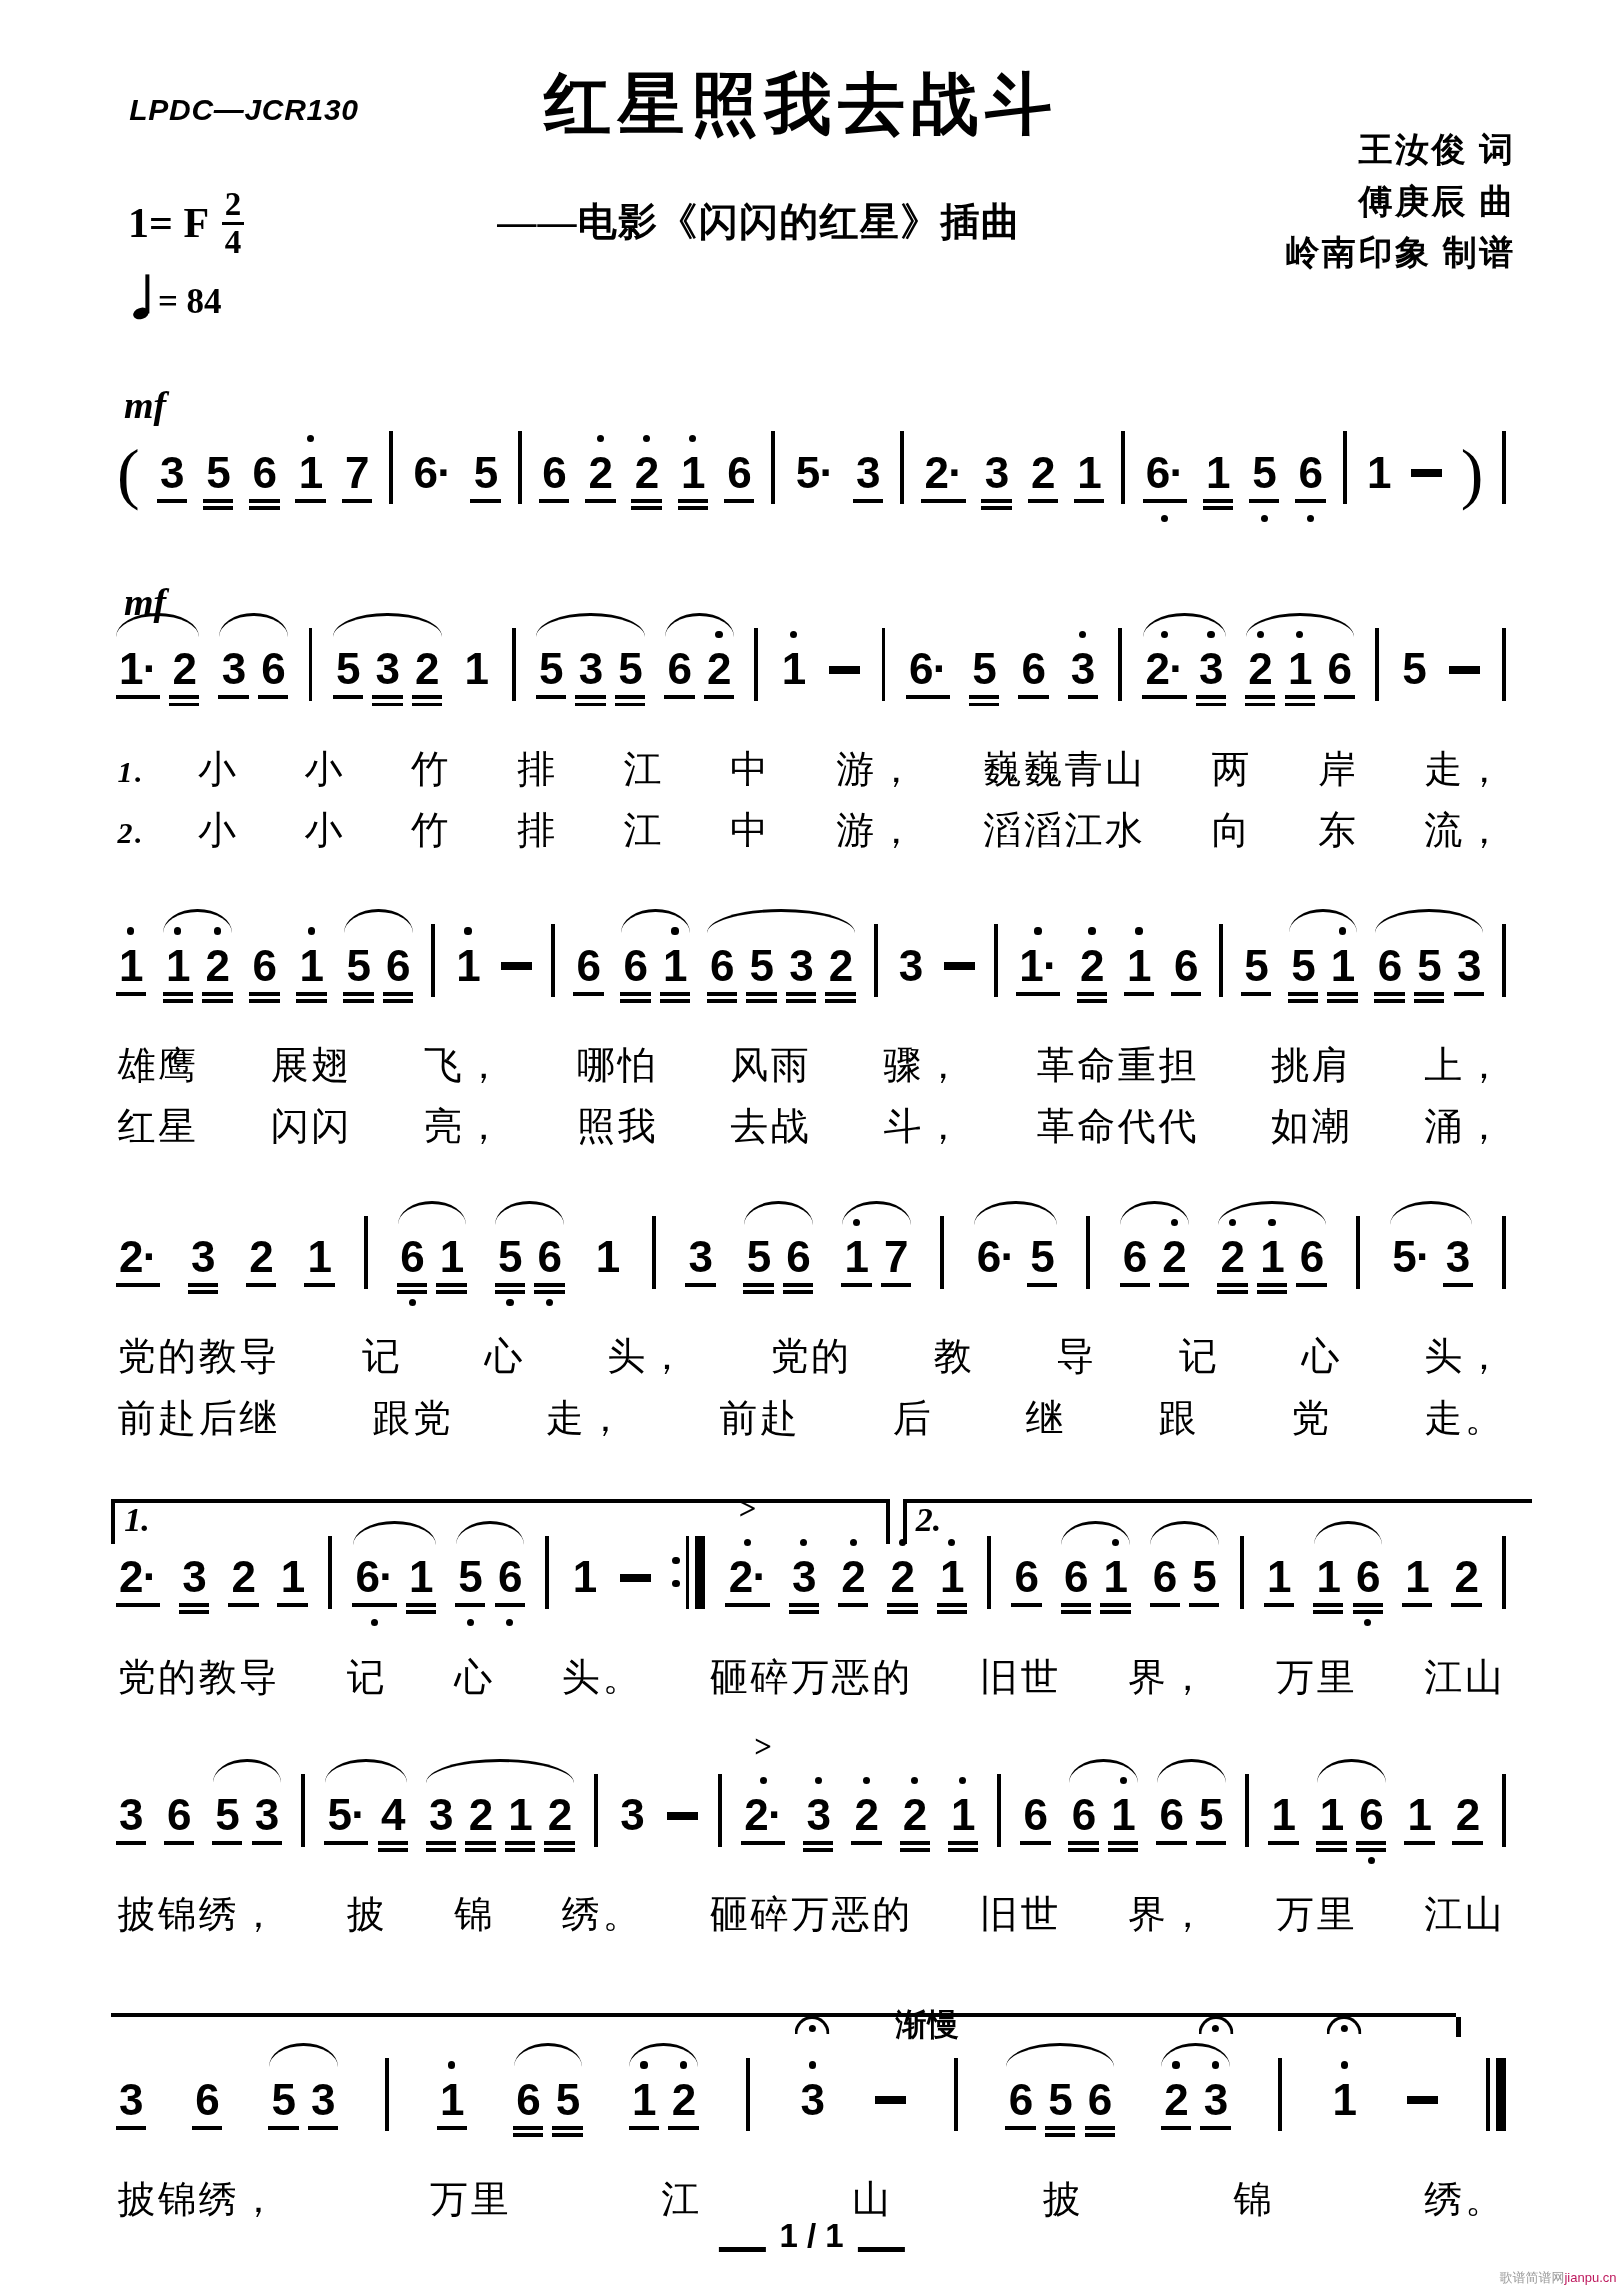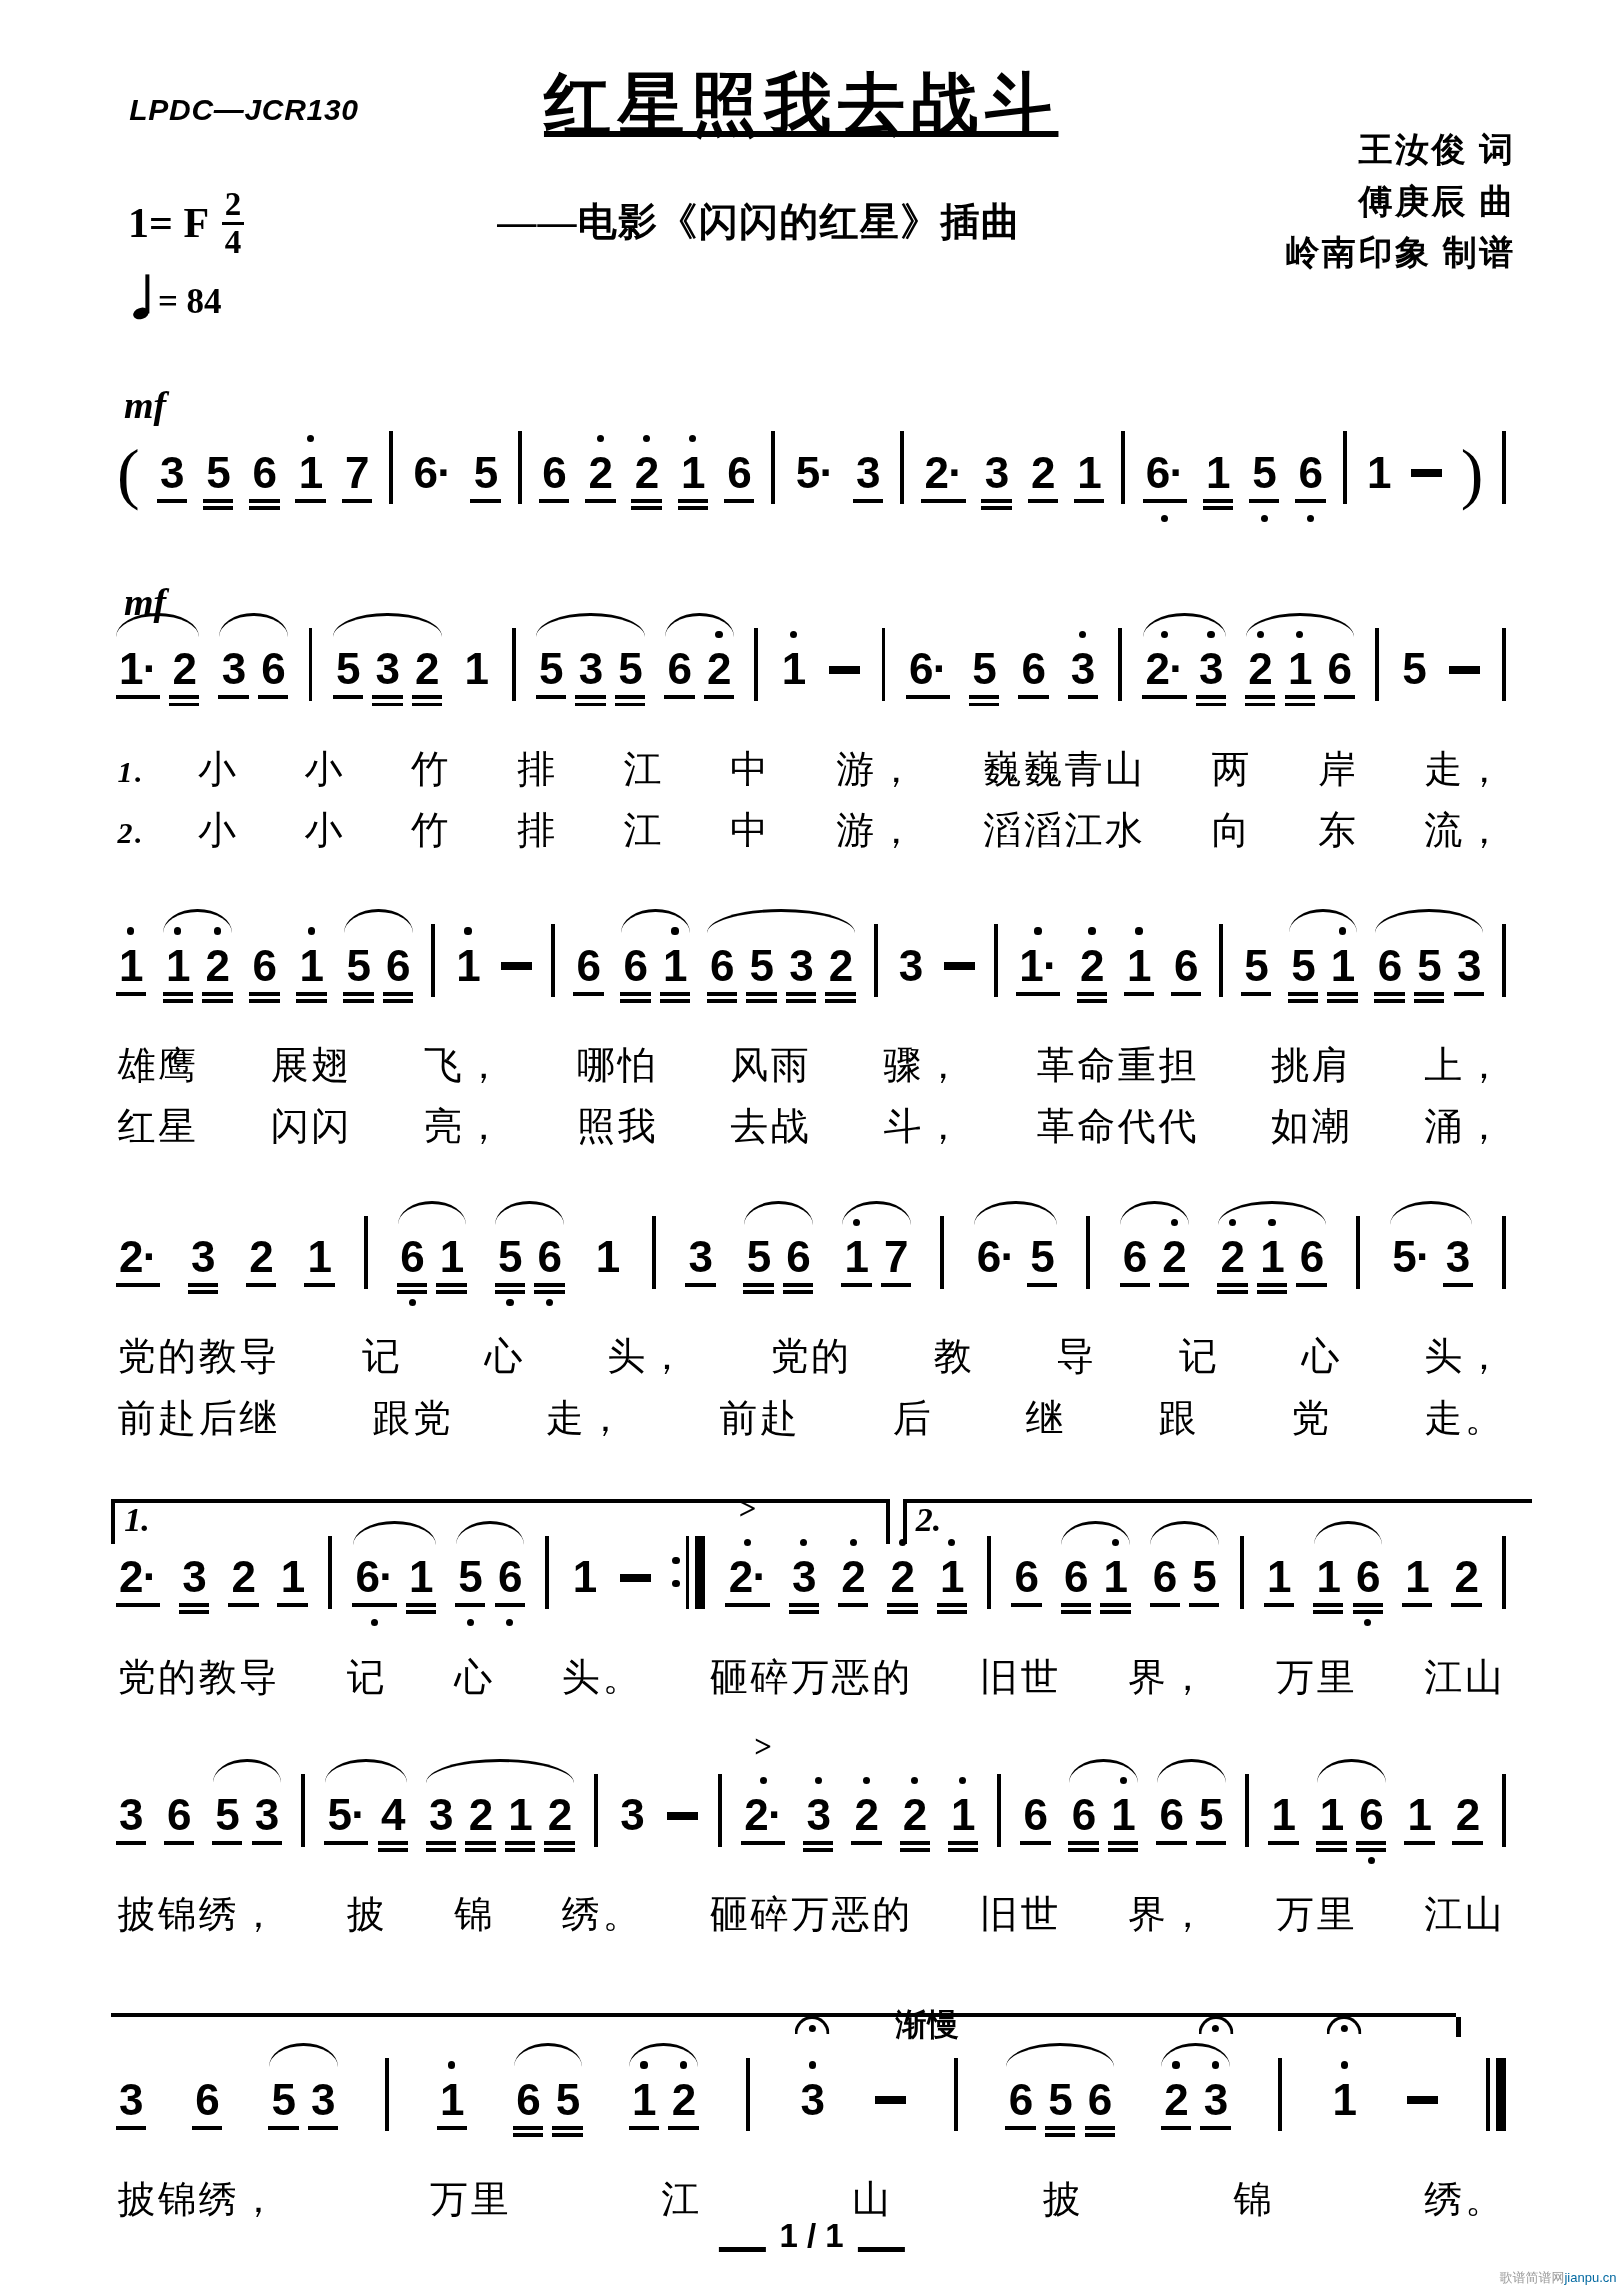--- a/index.html
+++ b/index.html
@@ -4,21 +4,21 @@
 <style>
   html,body{margin:0;padding:0;}
   body{width:1623px;height:2295px;background:#ffffff;position:relative;
        font-family:"Liberation Serif",serif;color:#000;overflow:hidden;}
   .page{padding:52px 111px 0;position:relative;}
 
   
   .hdr{position:relative;height:314px;}
   .catalog{position:absolute;left:18.3px;top:41px;font:italic bold 30px "Liberation Sans",sans-serif;letter-spacing:0.7px;}
   .title{position:absolute;left:50%;top:6.5px;transform:translateX(-52%);
-         font-family:"Liberation Serif",serif;font-weight:bold;font-size:67px;letter-spacing:6.5px;text-decoration:underline;}
+         font-family:"Liberation Serif",serif;font-weight:bold;font-size:67px;letter-spacing:6.5px;}
   .subtitle{position:absolute;left:50%;top:143px;transform:translateX(-60%);
             font-family:"Liberation Serif",serif;font-weight:bold;font-size:39px;letter-spacing:1.3px;}
   .credits{position:absolute;right:-3.9px;top:72px;text-align:right;
            font-family:"Liberation Serif",serif;font-weight:bold;font-size:34px;line-height:1.52;letter-spacing:2.6px;}
   .keyrow{position:absolute;left:17px;top:135px;font-weight:bold;font-size:42px;
           font-family:"Liberation Serif",serif;display:flex;align-items:center;}
   .frac{display:inline-flex;flex-direction:column;align-items:center;margin-left:13px;
         font-size:33px;line-height:1.05;font-weight:bold;}
   .frac .fnum{border-bottom:3.3px solid #000;padding:0 2.6px;}
   .temporow{position:absolute;left:22px;top:230px;display:flex;align-items:center;
@@ -72,21 +72,21 @@
        font-family:"Liberation Serif",serif;font-size:38px;font-weight:500;
        margin:10.5px 6.5px 0 6.5px;letter-spacing:2.6px;}
   .vnum{font:italic bold 30px "Liberation Serif",serif;flex:0 0 auto;margin-right:-13px;}
 
   
   .pagenum{position:absolute;left:50%;top:2217px;transform:translateX(-50%);
            display:flex;align-items:flex-end;gap:14px;
            font:bold 33px "Liberation Sans",sans-serif;}
   .uscore{width:47px;height:4.6px;background:#000;margin-bottom:3.3px;}
   .wm{position:absolute;right:6.5px;top:2269px;font:13px "Liberation Sans",sans-serif;color:#9a9a9a;}
-  .wm .wm2{color:#0369a1;}
+  .wm .wm2{color:#be185d;}
 </style>
 </head>
 <body>
 
 <div class="page">
 
   <div class="hdr">
     <div class="catalog">LPDC—JCR130</div>
     <div class="title">红星照我去战斗</div>
     <div class="subtitle">——电影《闪闪的红星》插曲</div>

